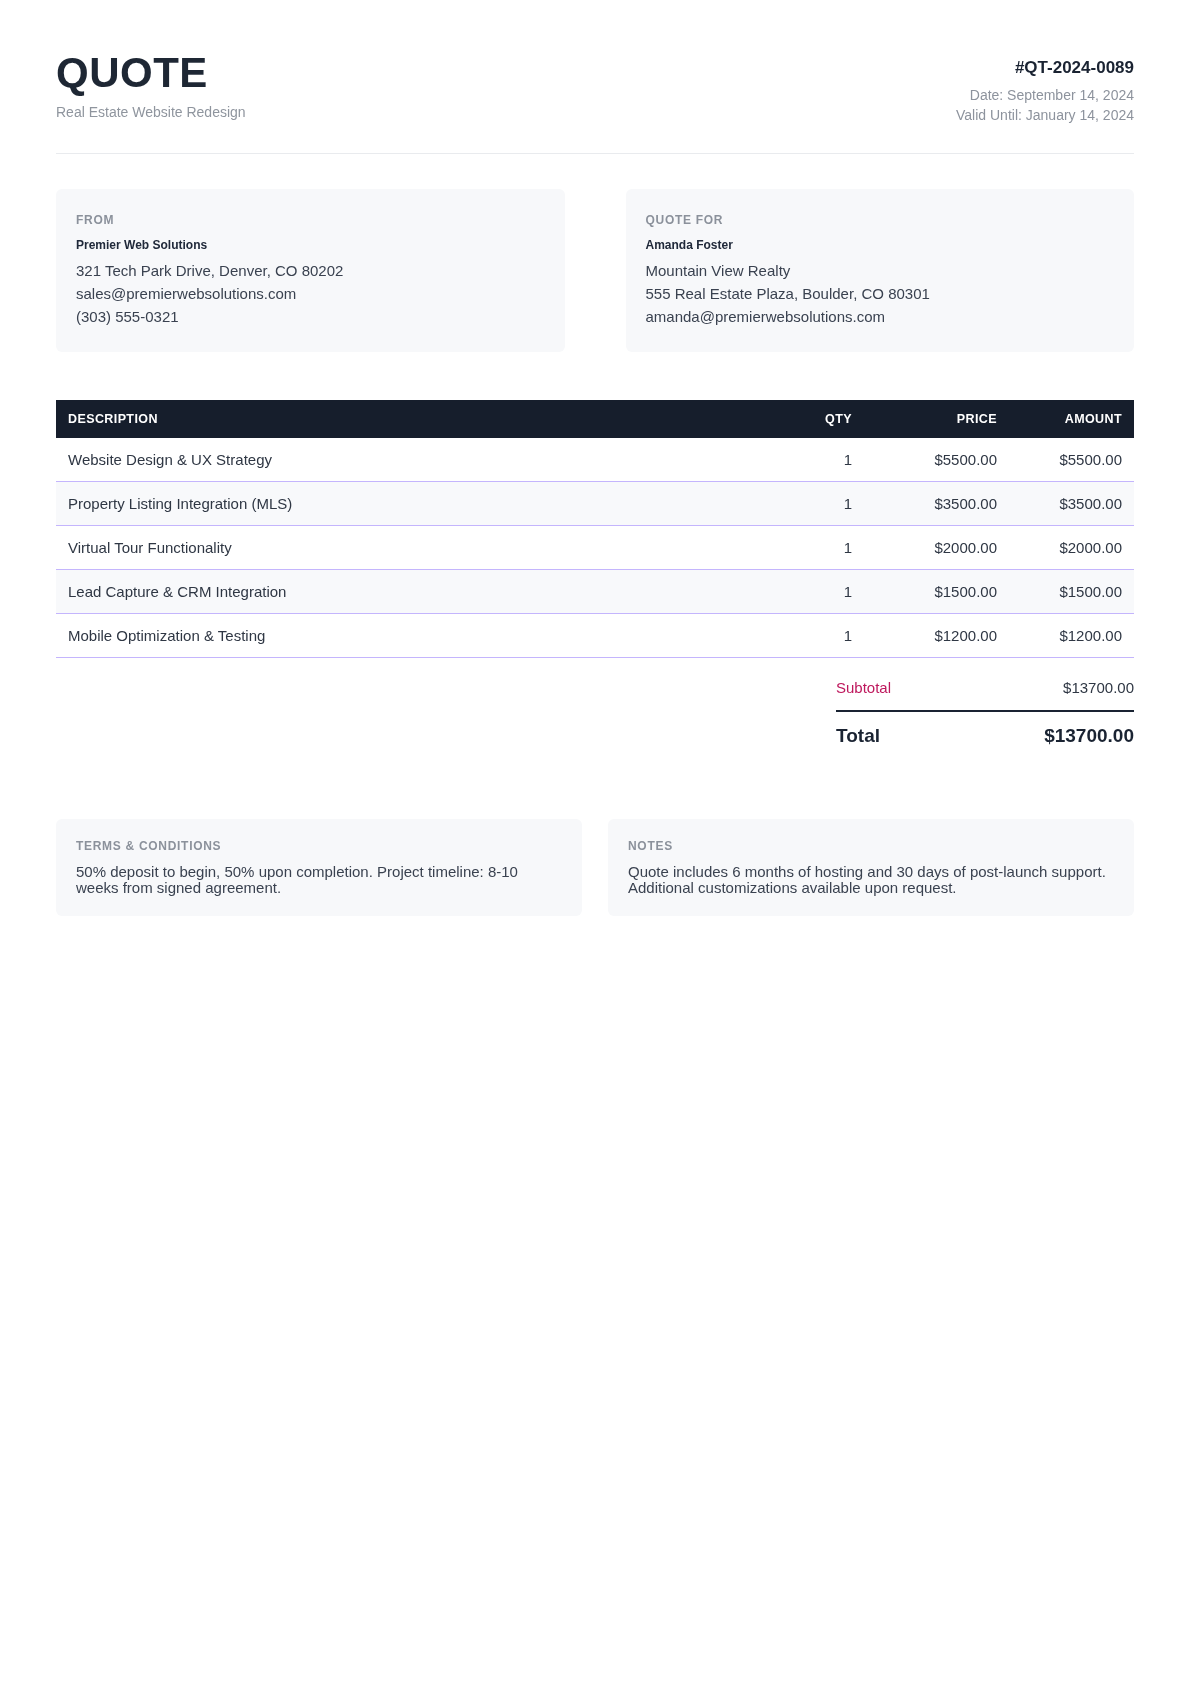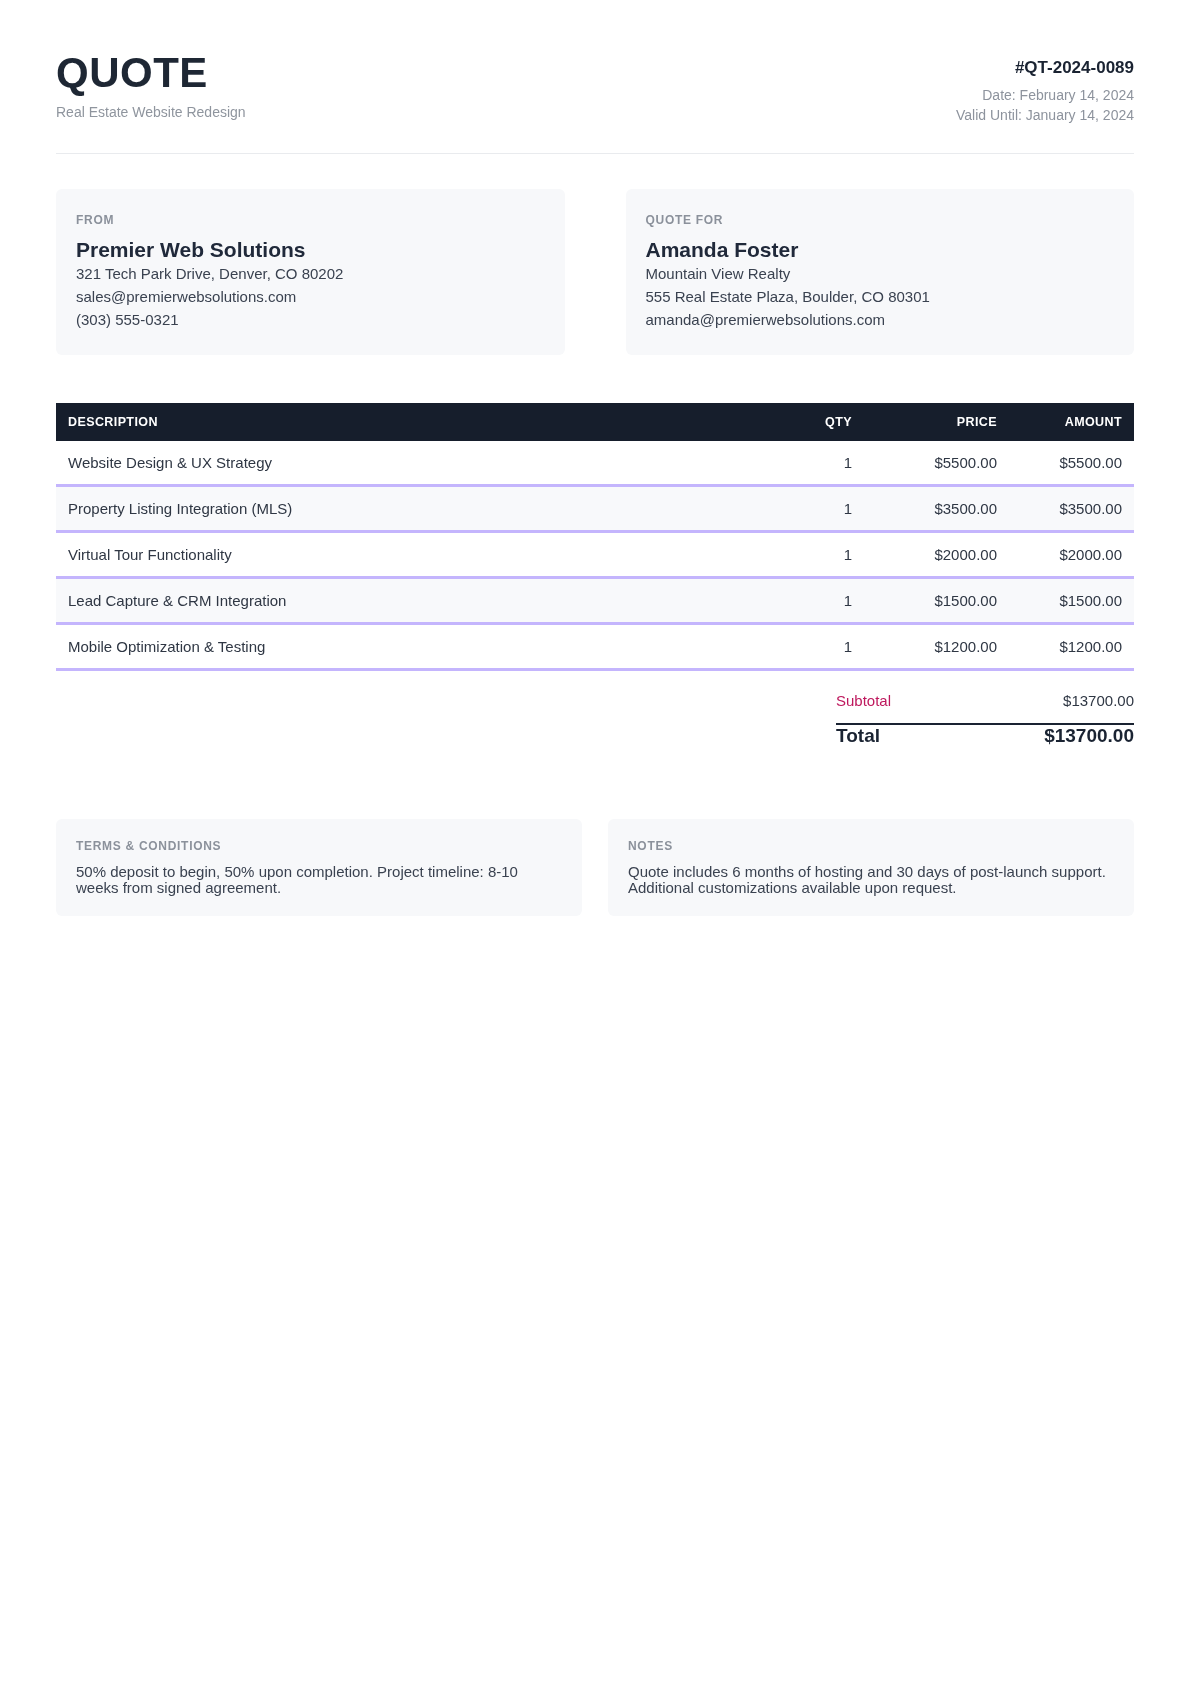--- a/index.html
+++ b/index.html
@@ -68,23 +68,24 @@
     padding: 24px 20px;
   }
   .box-label {
     font-size: 12px;
     font-weight: 700;
     letter-spacing: 0.7px;
     color: #8b919b;
     margin-bottom: 11px;
   }
   .party-name {
-    font-size: 21px;
+    font-size: 12px;
     font-weight: 700;
     color: #20293a;
+    margin-bottom: 7px;
   }
   .party-line {
     font-size: 15px;
     color: #3a4250;
     line-height: 23px;
   }
 
   
   .items-table {
     width: 100%;
@@ -104,21 +105,21 @@
   .items-table tbody td.num {
     text-align: right;
   }
   .items-table th.col-qty    { width: 105px; }
   .items-table th.col-price  { width: 145px; }
   .items-table th.col-amount { width: 125px; }
   .items-table tbody td {
     font-size: 15px;
     color: #2f3744;
     padding: 13px 12px;
-    border-bottom: 3px solid #c4b5fd;
+    border-bottom: 1px solid #c4b5fd;
   }
   .items-table tbody tr:nth-child(even) td {
     background: #f8f9fb;
   }
 
   
   .totals-wrap {
     display: flex;
     justify-content: flex-end;
   }
@@ -138,20 +139,21 @@
   }
   .subtotal-value {
     font-size: 15px;
     color: #2f3744;
   }
   .total-row {
     display: flex;
     justify-content: space-between;
     align-items: center;
     border-top: 2px solid #1a2332;
+    padding-top: 13px;
   }
   .total-label, .total-value {
     font-size: 19px;
     font-weight: 700;
     color: #1a2332;
   }
 
   
   .footer-grid {
     display: grid;
@@ -176,21 +178,21 @@
 
 <div class="page">
 
   <div class="header-row">
     <div>
       <div class="doc-title">QUOTE</div>
       <div class="doc-subtitle">Real Estate Website Redesign</div>
     </div>
     <div class="meta">
       <div class="quote-number">#QT-2024-0089</div>
-      <div class="meta-line first">Date: February 14, 2024</div>
+      <div class="meta-line first">Date: September 14, 2024</div>
       <div class="meta-line">Valid Until: January 14, 2024</div>
     </div>
   </div>
 
   <div class="divider"></div>
 
   <div class="party-grid">
     <div class="party-box">
       <div class="box-label">FROM</div>
       <div class="party-name">Premier Web Solutions</div>

